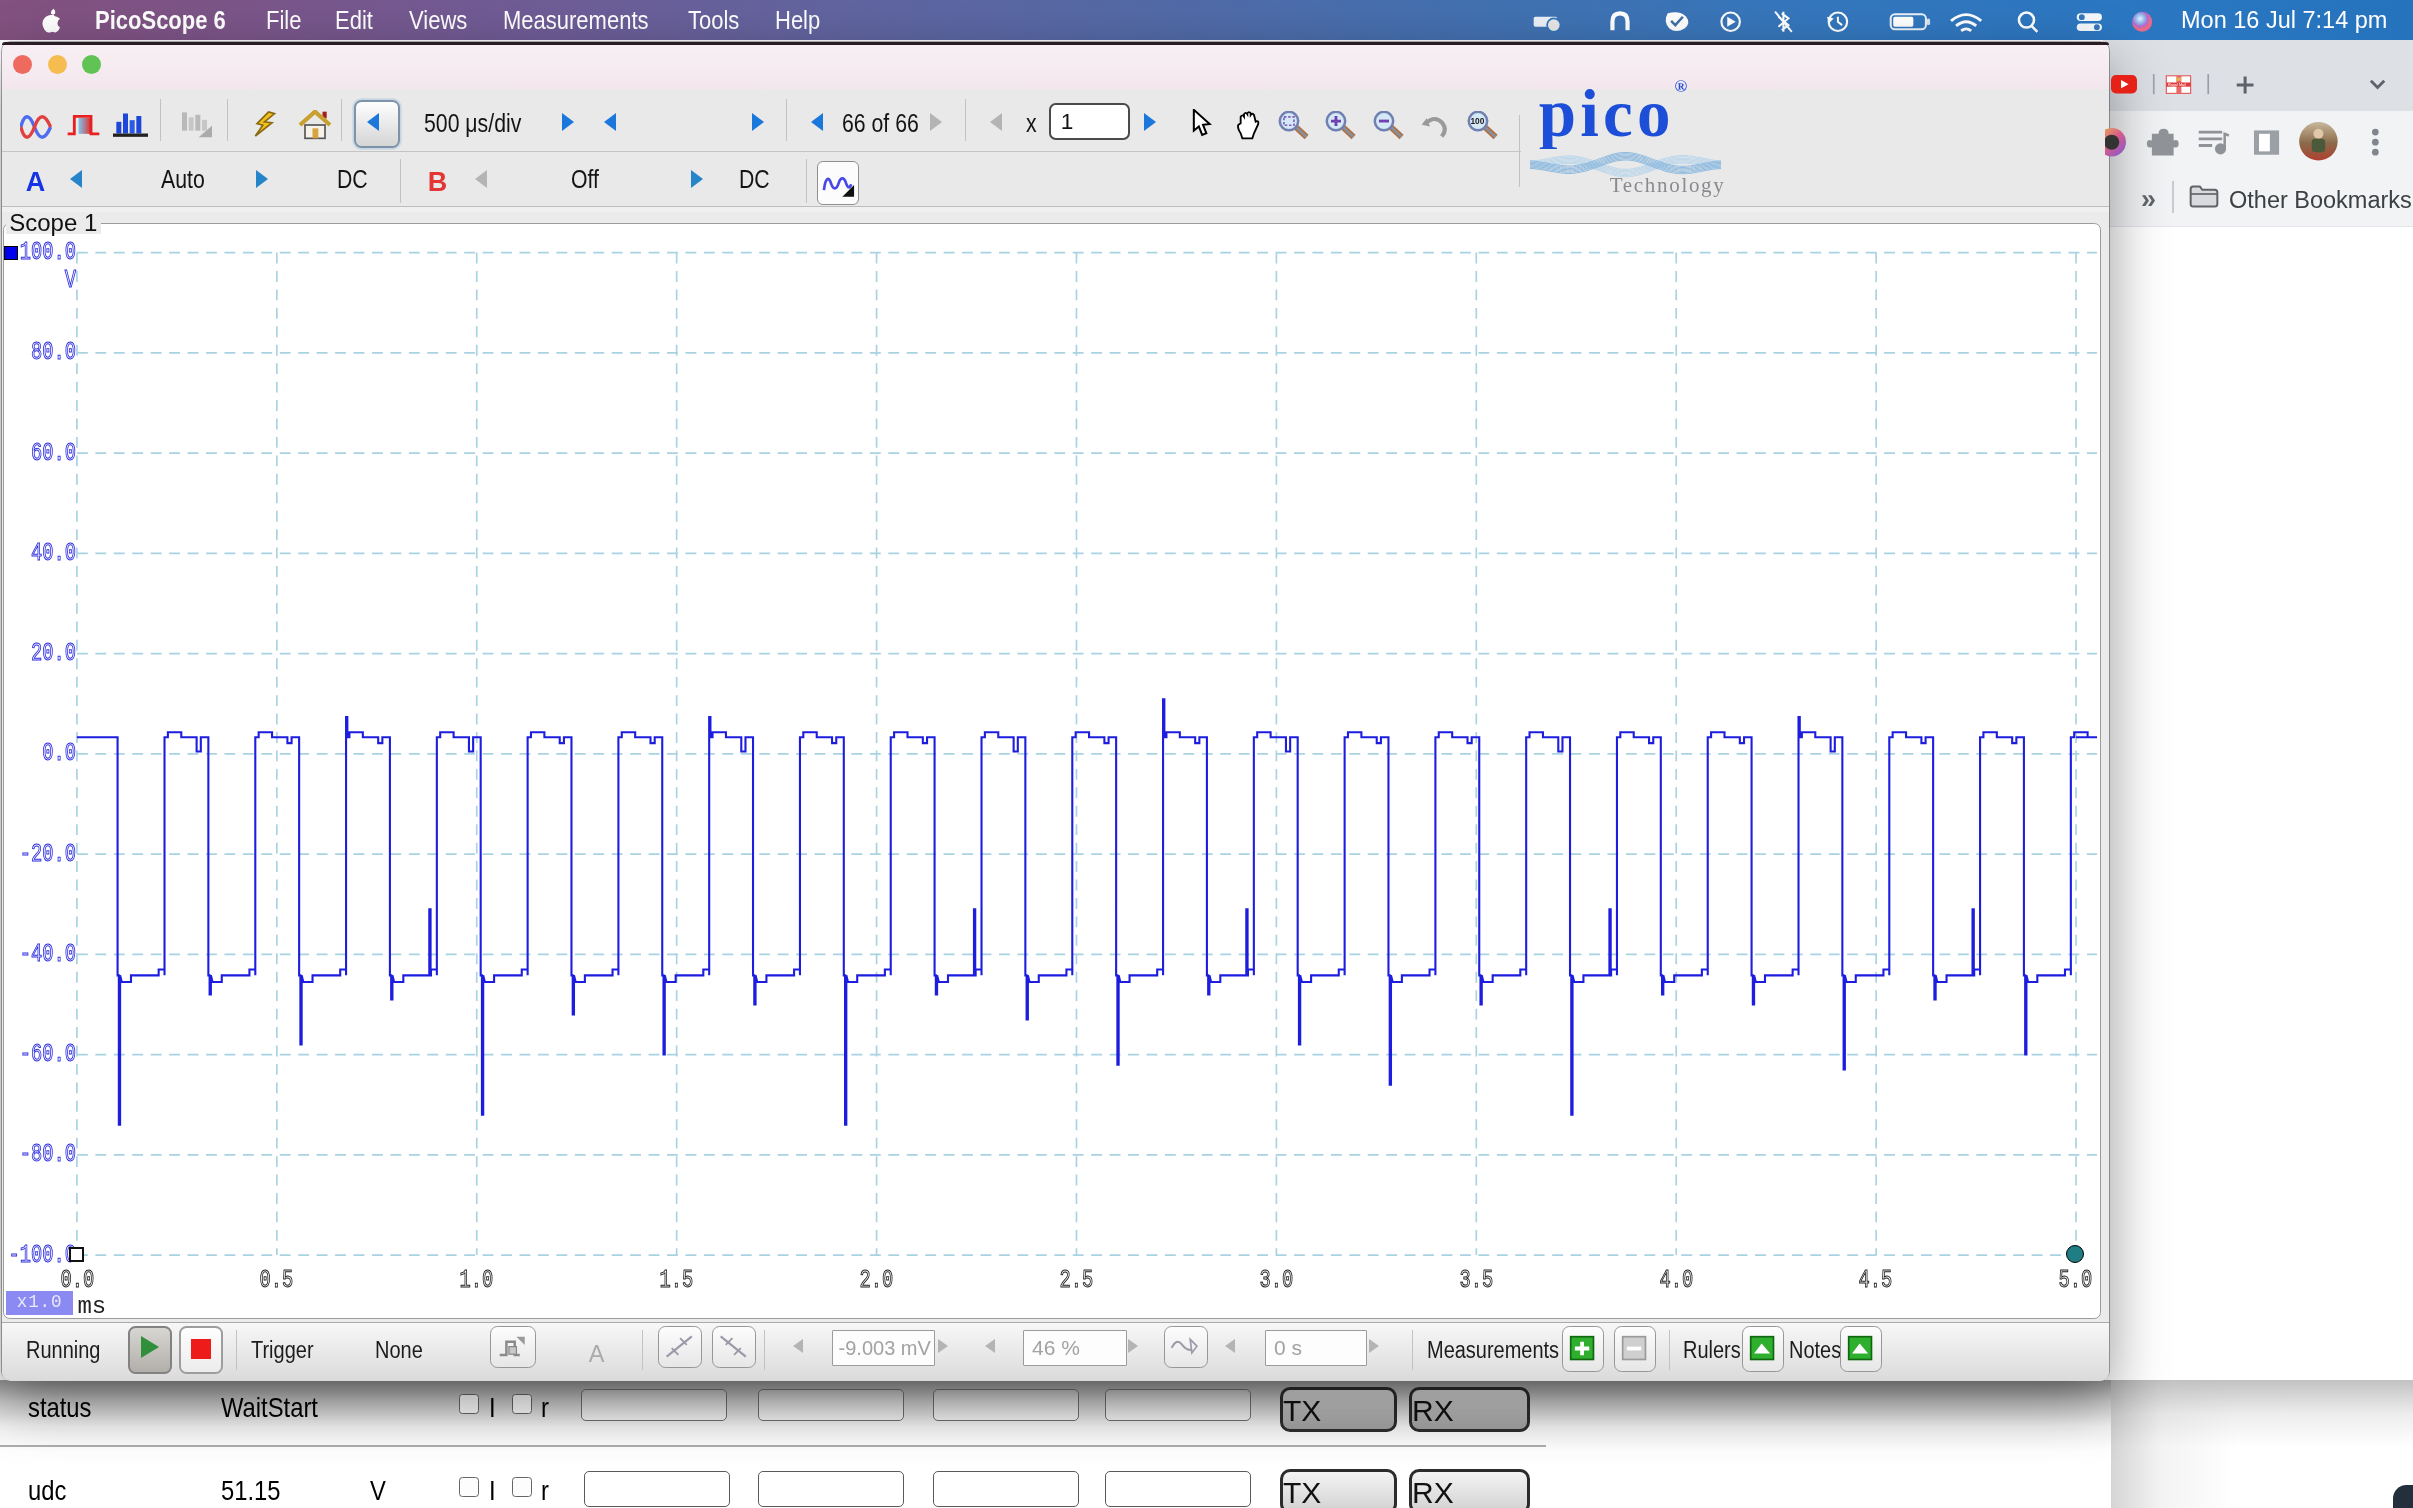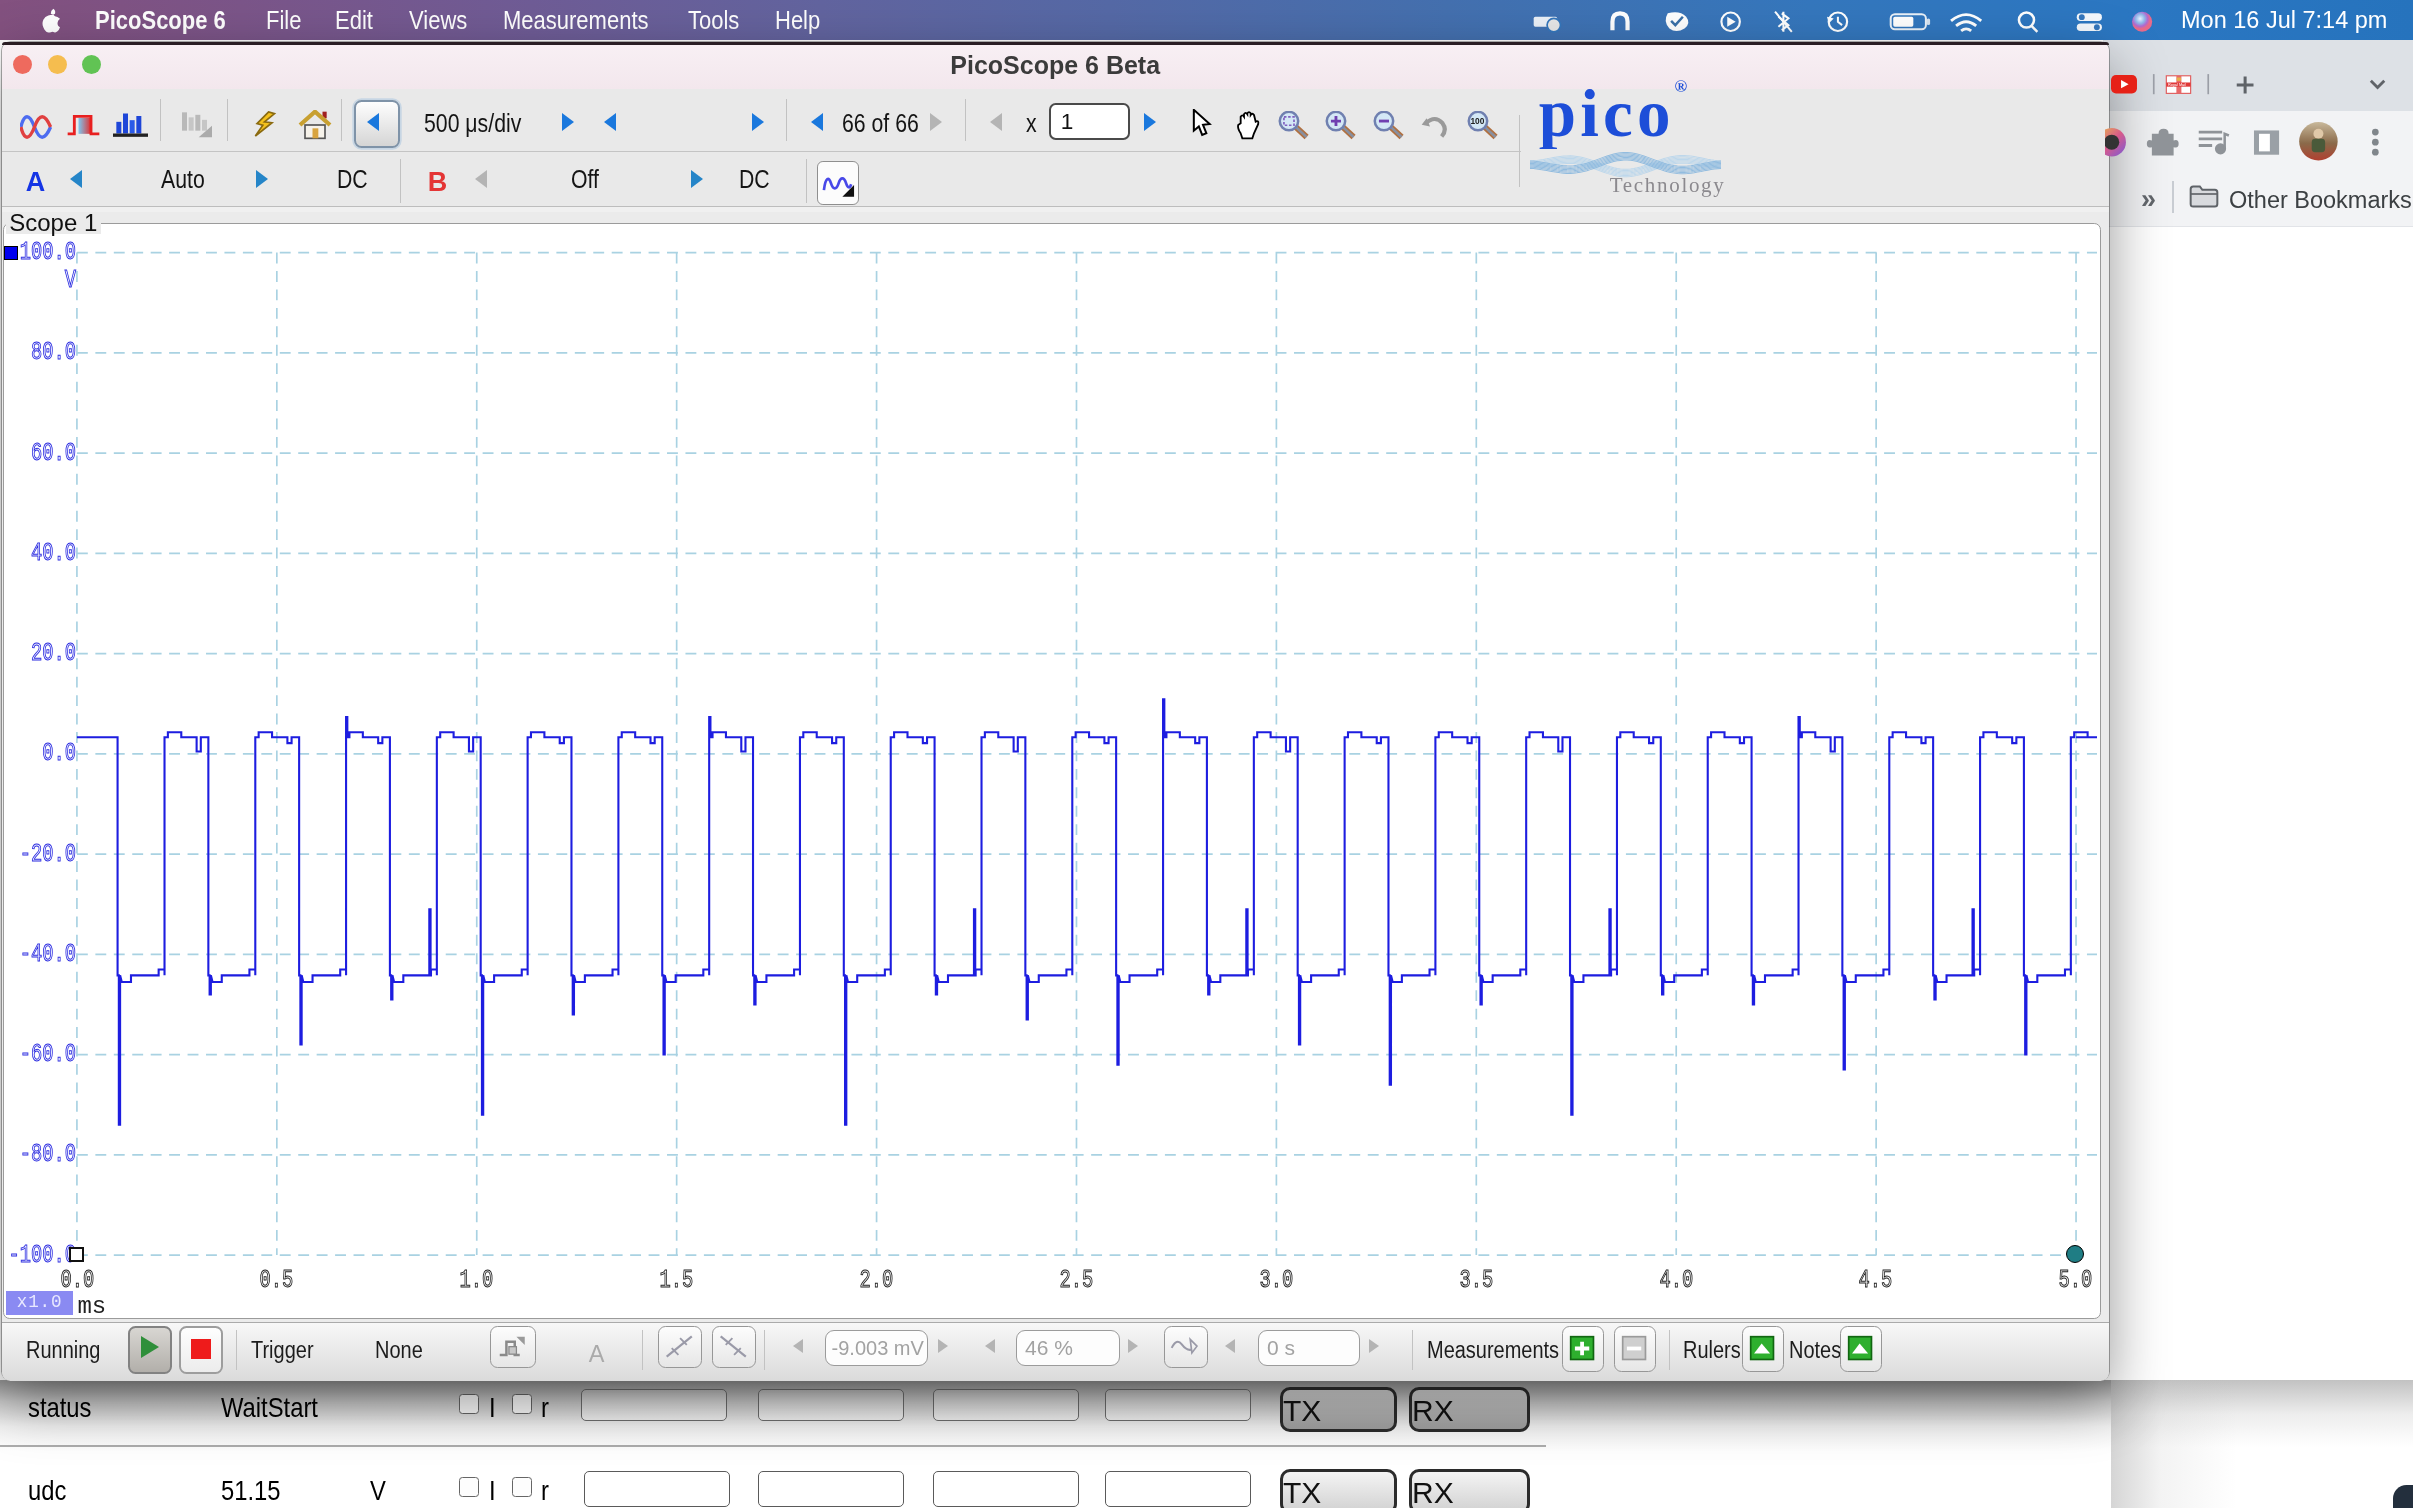--- a/index.html
+++ b/index.html
@@ -37,21 +37,21 @@
 .field2{border:1.7px solid #5a5a5a;border-radius:5px;background:#fff;}
 .cbx{width:17.6px;height:17.6px;border:1.7px solid #666;border-radius:3.4px;background:#fdfdfd;}
 .txbtn{border:3.4px solid #2c2c2c;border-radius:10px;font-size:30px;color:#111;line-height:42px;}
 .mtxt{font-size:28px;color:#000;transform:scaleX(.85);transform-origin:0 50%;}
 .btn{border:1.7px solid #979797;border-radius:7.5px;background:linear-gradient(#fdfdfd,#e6e6e6);}
 .ylab{-webkit-font-smoothing:antialiased;font:25px "Liberation Mono",monospace;color:#f4f6ff;-webkit-text-stroke:1px #2a2ae0;white-space:nowrap;transform:scaleX(.75);transform-origin:100% 50%;}
 .xlab{-webkit-font-smoothing:antialiased;font:25px "Liberation Mono",monospace;color:#f8f8f8;-webkit-text-stroke:1px #1a1a1a;text-align:center;transform:scaleX(.75);}
 .tb1txt{font-size:25px;color:#141414;top:20px;transform:scaleX(.85);transform-origin:0 50%;}
 .tb2txt{font-size:25px;color:#141414;top:13.4px;transform:scaleX(.85);transform-origin:0 50%;}
 .bbtxt{font-size:23.5px;color:#1c1c1c;top:14.2px;transform:scaleX(.85);transform-origin:0 50%;}
-.gbox{border:1.7px solid #9b9b9b;border-radius:9px;background:#fdfdfd;color:#a2a2a2;font-size:21px;}
+.gbox{border:1.7px solid #9b9b9b;border-radius:1px;background:#fdfdfd;color:#a2a2a2;font-size:21px;margin-left:7px;}
 </style>
 </head>
 <body>
 <div id="menubar" class="abs">
     <svg class="abs" style="left:39px;top:7.5px" width="22" height="25" viewBox="0 0 26 30">
       <path d="M17 8 Q13 8 11 9 Q7 10 5 14 Q3 19 5 23 Q7 28 10 29 Q12 30 14 29 Q16 28 18 29 Q20 30 22 28 Q24 26 25 23 Q22 22 22 18 Q22 15 25 13 Q22 10 19 10 Z" fill="#fff"></path>
       <path d="M14 7 Q14 3 17 1 Q20 3 19 7 Q17 9 14 7 Z" fill="#fff"></path>
     </svg>
     <div class="mi txt" style="left:95px;font-weight:bold;">PicoScope 6</div>
     <div class="mi txt" style="left:266px;">File</div>
@@ -131,21 +131,20 @@
     <div class="abs txbtn" style="left:1409px;top:89px;width:115px;height:39px;background:linear-gradient(#f4f4f4,#d2d2d2);">RX</div>
   </div>
 <div id="mpanelr" class="abs"></div>
 <div id="darkcorner" class="abs"></div>
 <div id="win" class="abs">
   <div id="titlebar" class="abs">
       <div class="abs" style="left:0;top:0;width:2107px;height:2.5px;background:#2a1e24;border-radius:8.4px 8.4px 0 0;"></div>
     <div class="abs tl" style="left:11.7px;background:#ee6a5e;"></div>
     <div class="abs tl" style="left:46px;background:#f5bd4f;"></div>
     <div class="abs tl" style="left:80px;background:#61c354;"></div>
-    <div id="title" class="abs">PicoScope 6 Beta</div>
   </div>
   <div id="toolbar1" class="abs">
       <svg class="abs" style="left:18.4px;top:21px" width="34" height="34" viewBox="0 0 40 40">
         <path d="M1 20 C5 4 11 4 17 20 C23 36 29 36 36 20" fill="none" stroke="#4d6cf0" stroke-width="4"></path>
         <path d="M1 20 C5 36 11 36 17 20 C23 4 29 4 36 20" fill="none" stroke="#e04040" stroke-width="4"></path>
       </svg>
       <svg class="abs" style="left:64px;top:24px" width="35" height="25" viewBox="0 0 42 30">
         <defs>
           <linearGradient id="pg" x1="0" y1="0" x2="1" y2="0">
             <stop offset="0" stop-color="#7ec8f0"></stop>

